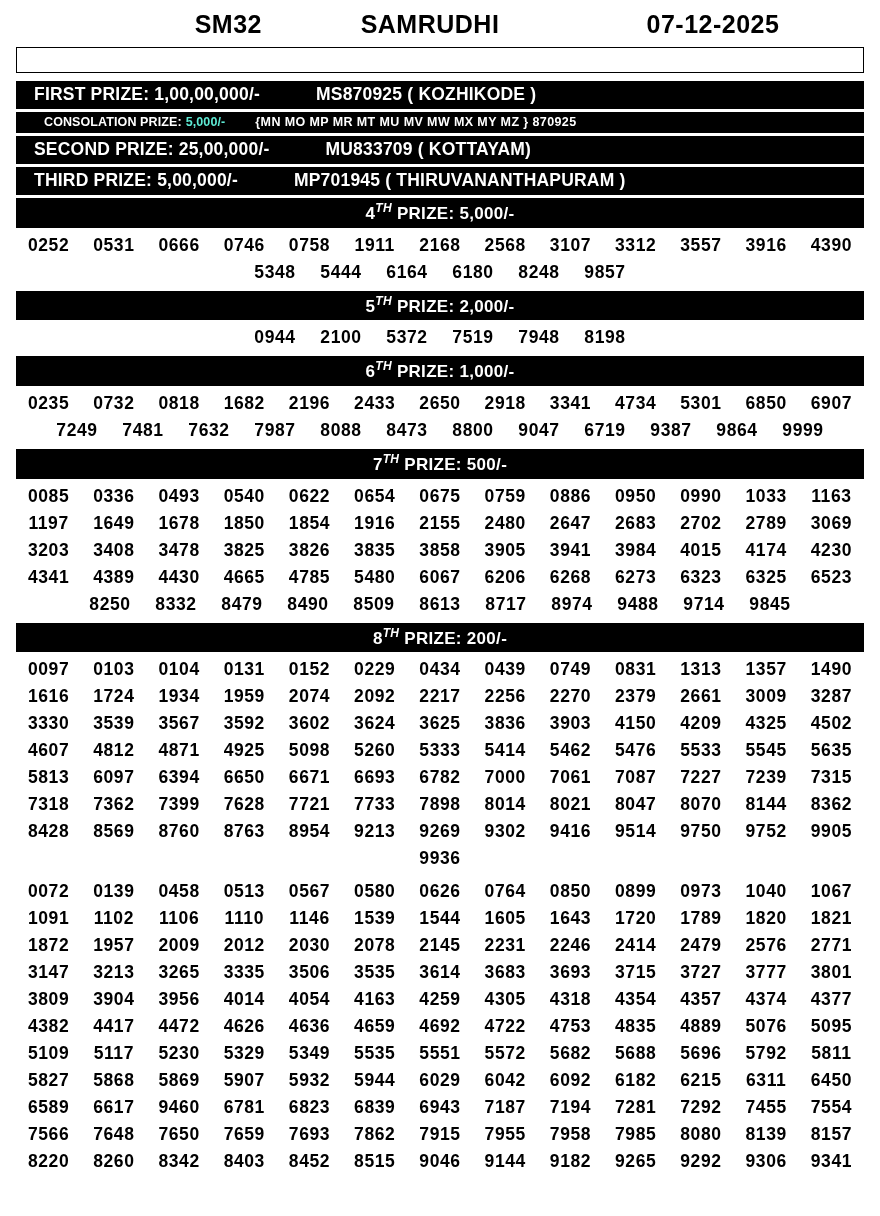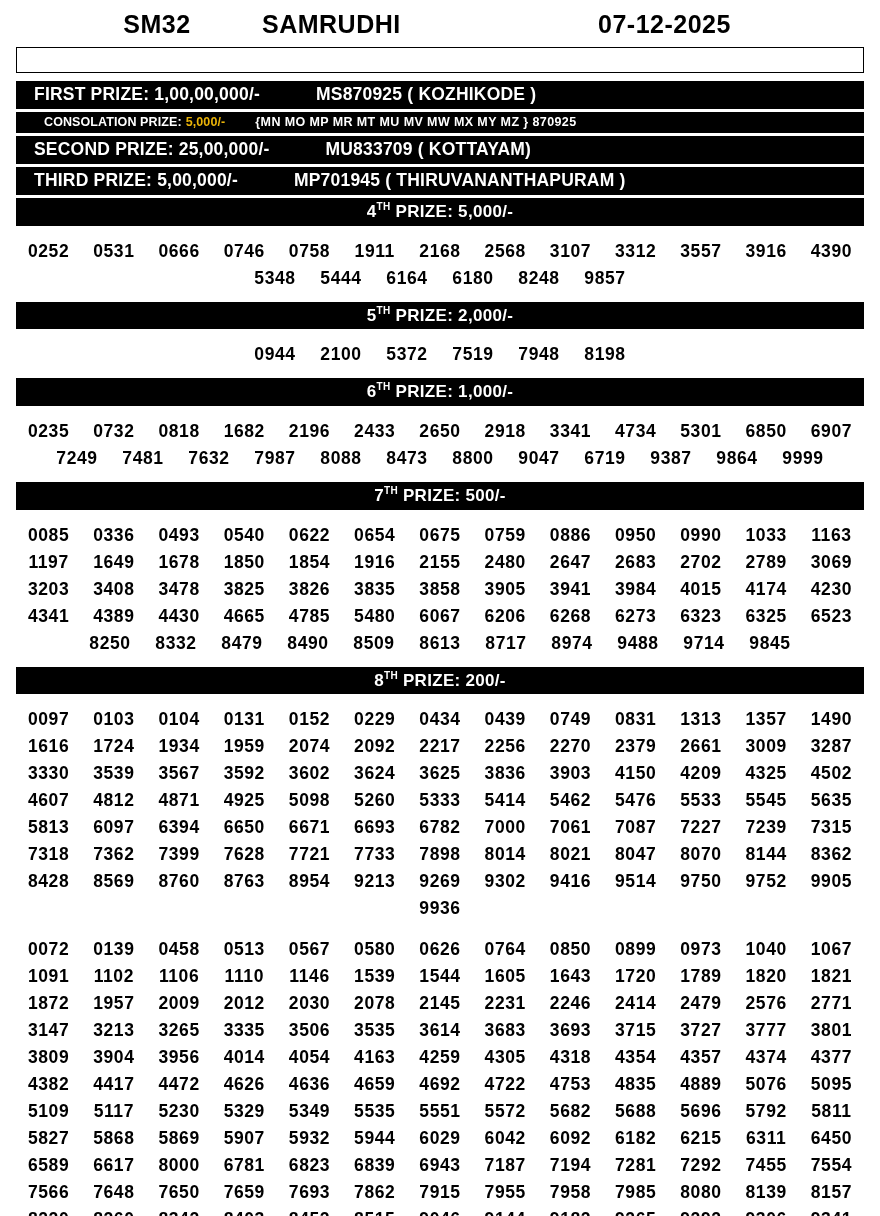--- a/index.html
+++ b/index.html
@@ -26,23 +26,23 @@
     justify-content: space-between;
     padding: 4px 42px 6px 42px;
     box-sizing: border-box;
   }
   .header .h-cell {
     font-size: 25px;
     font-weight: bold;
     letter-spacing: 0.5px;
     white-space: nowrap;
   }
-  .header .h-left { width: 210px; text-align: center; }
-  .header .h-mid  { flex: 1; }
-  .header .h-right{ width: 230px; }
+  .header .h-left { width: 210px; text-align: right; }
+  .header .h-mid  { flex: 1; text-align: center; }
+  .header .h-right{ width: 230px; text-align: center; }
 
   .entry-box {
     margin: 2px 6px 8px 6px;
     height: 26px;
     border: 1px solid #000;
     background: #fff;
     box-sizing: border-box;
   }
 
   
@@ -68,36 +68,37 @@
   }
   .bar.consolation {
     font-size: 12.5px;
     font-weight: bold;
     padding-left: 28px;
     display: flex;
     align-items: baseline;
     letter-spacing: 0.1px;
     text-align: right;
   }
-  .bar.consolation .amount { color: #eab308; margin-left: 4px; }
+  .bar.consolation .amount { color: #5eead4; margin-left: 4px; }
   .bar.consolation .series { margin-left: 30px; font-weight: bold; letter-spacing: 0.4px;}
   .bar.center {
     text-align: center;
     font-size: 17px;
     font-weight: bold;
     letter-spacing: 0.3px;
   }
   .bar.center sup {
-    font-size: 10px;
+    font-size: 12px;
     vertical-align: super;
+    font-style: italic;
   }
 
   
   .numbers {
-    margin: 8px 6px;
+    margin: 0 6px;
     padding: 4px 0 2px 0;
   }
   .numrow {
     display: flex;
     justify-content: center;
     gap: 0;
     margin: 0;
   }
   .numrow .num {
     width: 66px;
@@ -536,21 +537,21 @@
         <div class="num">6042</div>
         <div class="num">6092</div>
         <div class="num">6182</div>
         <div class="num">6215</div>
         <div class="num">6311</div>
         <div class="num">6450</div>
       </div>
       <div class="numrow">
         <div class="num">6589</div>
         <div class="num">6617</div>
-        <div class="num">8000</div>
+        <div class="num">9460</div>
         <div class="num">6781</div>
         <div class="num">6823</div>
         <div class="num">6839</div>
         <div class="num">6943</div>
         <div class="num">7187</div>
         <div class="num">7194</div>
         <div class="num">7281</div>
         <div class="num">7292</div>
         <div class="num">7455</div>
         <div class="num">7554</div>

